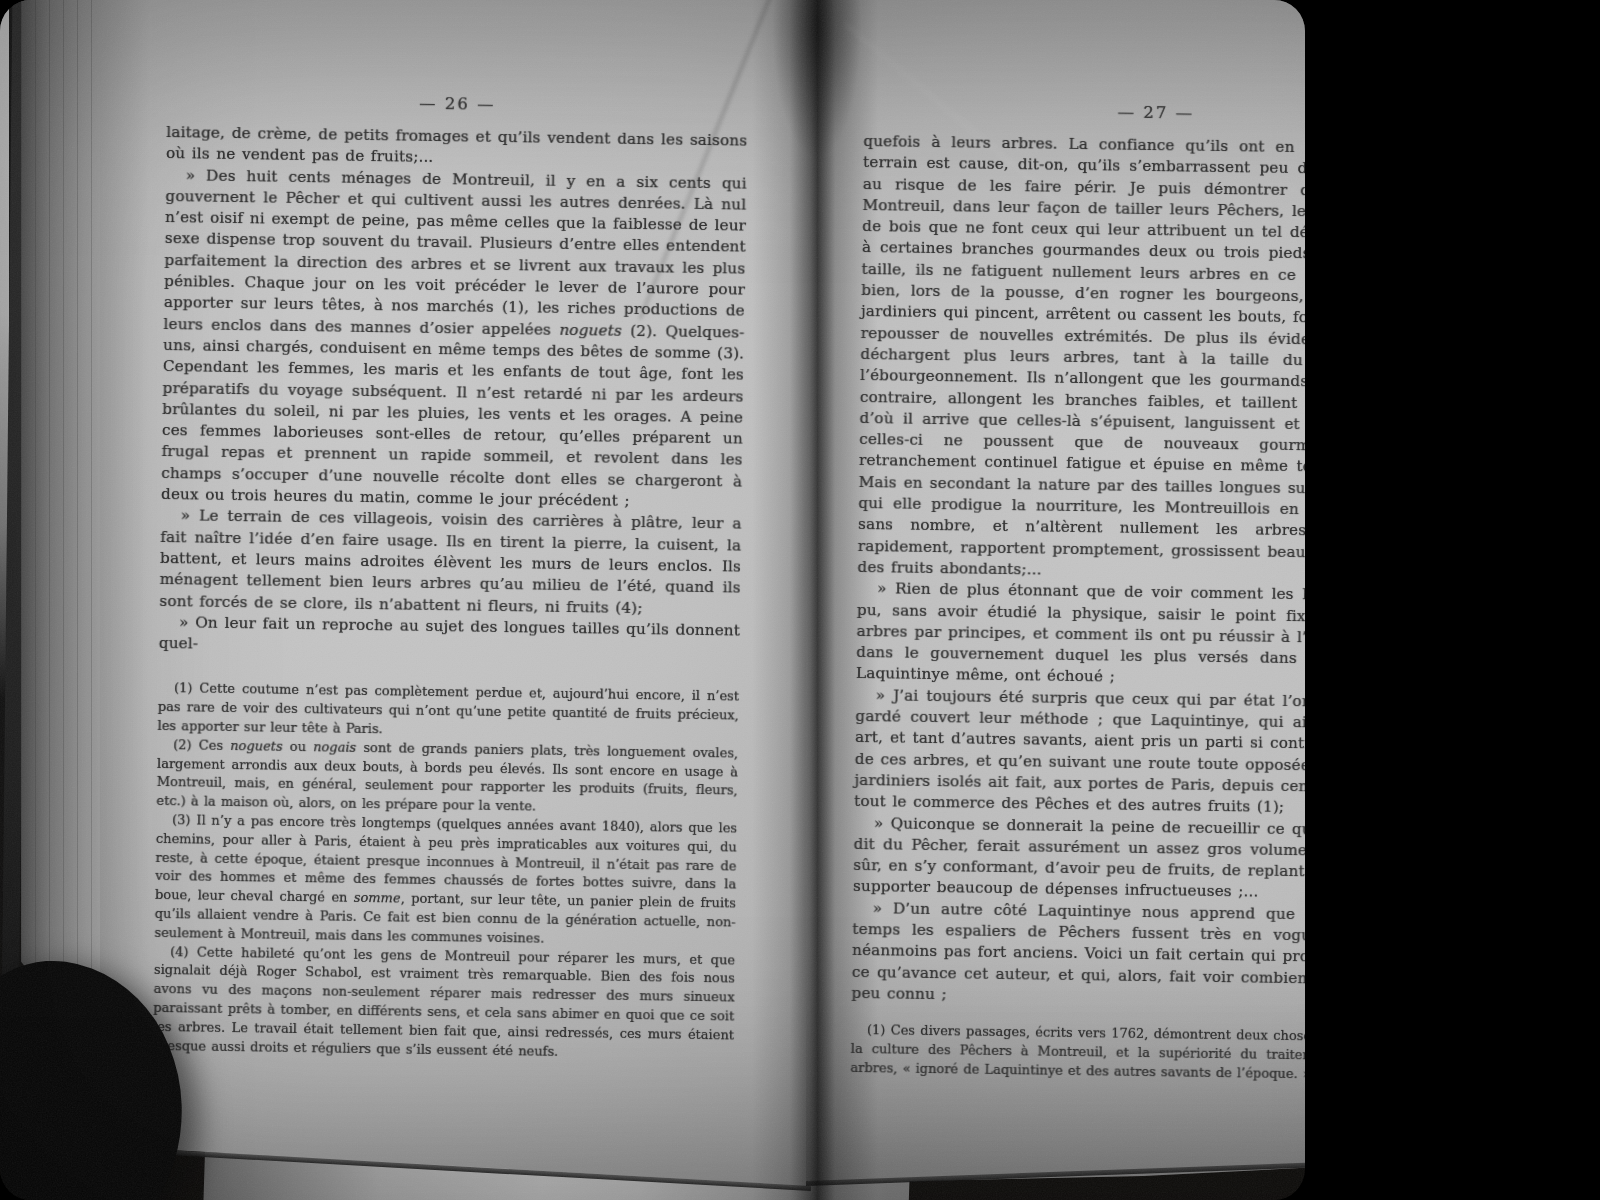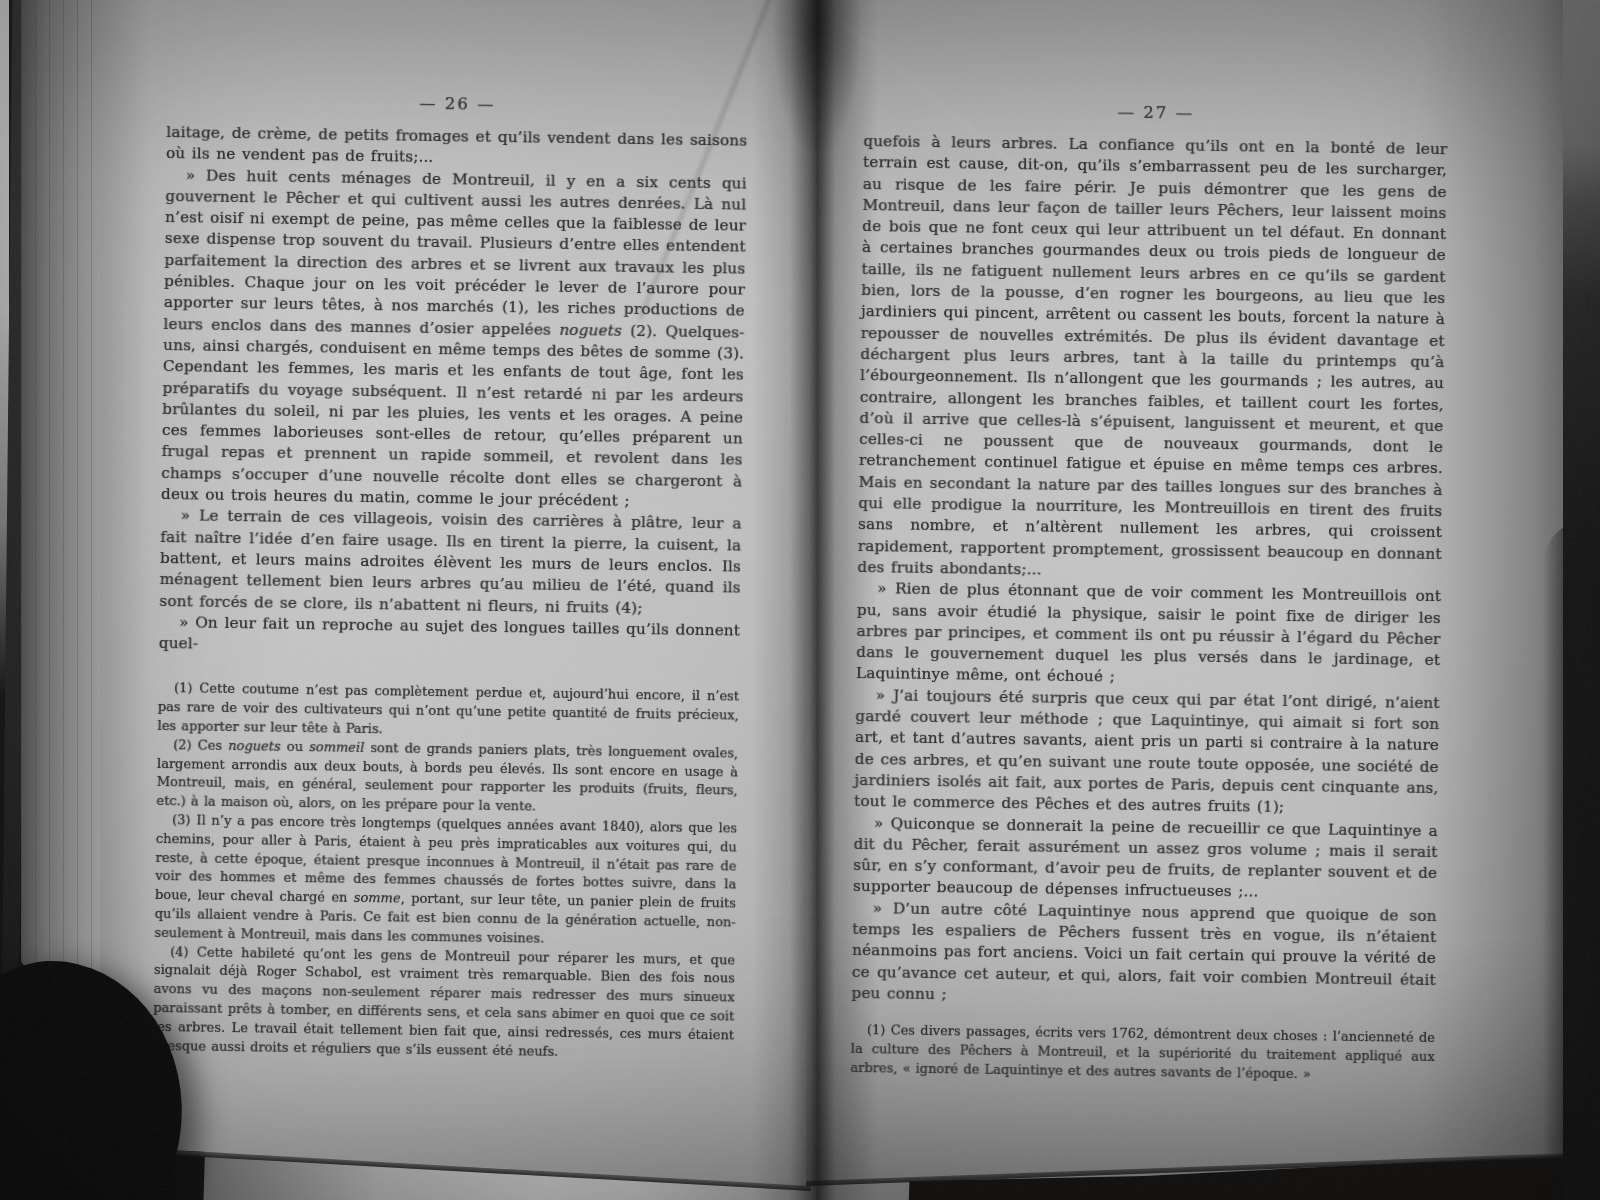--- a/index.html
+++ b/index.html
@@ -1,19 +1,20 @@
 <!DOCTYPE html>
 <html style="--background: #171717; --paper: #c2c2c2; --paper-highlight: #cacaca; --paper-shadow: #979797; --ink: #2f2f2f;"><head>
 <meta charset="utf-8">
 <style>
   html,body { margin:0; padding:0; background:#000; }
   .stage {
-    position:relative; width:1600px; height:1200px; overflow:hidden;
+    position:relative; width:1305px; height:1200px; overflow:hidden;
     background: linear-gradient(180deg,#1d1d1d 0%, #171717 55%, #12100e 100%);
     font-family:"DejaVu Serif","Liberation Serif",serif;
+    border-radius:31px;
   }
   .stage * { position:absolute; }
 
   
   .sliver { left:0; top:0; width:9px; height:700px; z-index:1;
     background:linear-gradient(180deg,#f0f0f0 0%,#dcdcdc 45%,#9a9a9a 75%,rgba(40,40,40,0) 100%); }
   .spine { left:7px; top:0; width:17px; height:1030px; z-index:1; transform:rotate(0.6deg);
     background:linear-gradient(180deg,#3a3a3a,#2a2a2a 70%,#191919); }
   .stack { left:21px; top:0; width:88px; height:1045px; z-index:1;
     background:
@@ -117,21 +118,21 @@
   <div class="text-block text-left">
     <span class="page-num">— 26 —</span>
     <div>
         <p class="main-para">laitage, de crème, de petits fromages et qu’ils vendent dans les saisons où ils ne vendent pas de fruits;...</p>
         <p class="main-para indent">» Des huit cents ménages de Montreuil, il y en a six cents qui gouvernent le Pêcher et qui cultivent aussi les autres denrées. Là nul n’est oisif ni exempt de peine, pas même celles que la faiblesse de leur sexe dispense trop souvent du travail. Plusieurs d’entre elles entendent parfaitement la direction des arbres et se livrent aux travaux les plus pénibles. Chaque jour on les voit précéder le lever de l’aurore pour apporter sur leurs têtes, à nos marchés (1), les riches productions de leurs enclos dans des mannes d’osier appelées <i>noguets</i> (2). Quelques-uns, ainsi chargés, conduisent en même temps des bêtes de somme (3). Cependant les femmes, les maris et les enfants de tout âge, font les préparatifs du voyage subséquent. Il n’est retardé ni par les ardeurs brûlantes du soleil, ni par les pluies, les vents et les orages. A peine ces femmes laborieuses sont-elles de retour, qu’elles préparent un frugal repas et prennent un rapide sommeil, et revolent dans les champs s’occuper d’une nouvelle récolte dont elles se chargeront à deux ou trois heures du matin, comme le jour précédent ;</p>
         <p class="main-para indent">» Le terrain de ces villageois, voisin des carrières à plâtre, leur a fait naître l’idée d’en faire usage. Ils en tirent la pierre, la cuisent, la battent, et leurs mains adroites élèvent les murs de leurs enclos. Ils ménagent tellement bien leurs arbres qu’au milieu de l’été, quand ils sont forcés de se clore, ils n’abattent ni fleurs, ni fruits (4);</p>
         <p class="main-para indent">» On leur fait un reproche au sujet des longues tailles qu’ils donnent quel-</p>
       </div>
     <div class="fn-block">
         <p class="fn-para indent">(1) Cette coutume n’est pas complètement perdue et, aujourd’hui encore, il n’est pas rare de voir des cultivateurs qui n’ont qu’une petite quantité de fruits précieux, les apporter sur leur tête à Paris.</p>
-        <p class="fn-para indent">(2) Ces <i>noguets</i> ou <i>sommeil</i> sont de grands paniers plats, très longuement ovales, largement arrondis aux deux bouts, à bords peu élevés. Ils sont encore en usage à Montreuil, mais, en général, seulement pour rapporter les produits (fruits, fleurs, etc.) à la maison où, alors, on les prépare pour la vente.</p>
+        <p class="fn-para indent">(2) Ces <i>noguets</i> ou <i>nogais</i> sont de grands paniers plats, très longuement ovales, largement arrondis aux deux bouts, à bords peu élevés. Ils sont encore en usage à Montreuil, mais, en général, seulement pour rapporter les produits (fruits, fleurs, etc.) à la maison où, alors, on les prépare pour la vente.</p>
         <p class="fn-para indent">(3) Il n’y a pas encore très longtemps (quelques années avant 1840), alors que les chemins, pour aller à Paris, étaient à peu près impraticables aux voitures qui, du reste, à cette époque, étaient presque inconnues à Montreuil, il n’était pas rare de voir des hommes et même des femmes chaussés de fortes bottes suivre, dans la boue, leur cheval chargé en <i>somme</i>, portant, sur leur tête, un panier plein de fruits qu’ils allaient vendre à Paris. Ce fait est bien connu de la génération actuelle, non-seulement à Montreuil, mais dans les communes voisines.</p>
         <p class="fn-para indent">(4) Cette habileté qu’ont les gens de Montreuil pour réparer les murs, et que signalait déjà Roger Schabol, est vraiment très remarquable. Bien des fois nous avons vu des maçons non-seulement réparer mais redresser des murs sinueux paraissant prêts à tomber, en différents sens, et cela sans abimer en quoi que ce soit les arbres. Le travail était tellement bien fait que, ainsi redressés, ces murs étaient presque aussi droits et réguliers que s’ils eussent été neufs.</p>
       </div>
   </div>
 
   <div class="text-block text-right">
     <span class="page-num">— 27 —</span>
     <div>
         <p class="main-para">quefois à leurs arbres. La confiance qu’ils ont en la bonté de leur terrain est cause, dit-on, qu’ils s’embarrassent peu de les surcharger, au risque de les faire périr. Je puis démontrer que les gens de Montreuil, dans leur façon de tailler leurs Pêchers, leur laissent moins de bois que ne font ceux qui leur attribuent un tel défaut. En donnant à certaines branches gourmandes deux ou trois pieds de longueur de taille, ils ne fatiguent nullement leurs arbres en ce qu’ils se gardent bien, lors de la pousse, d’en rogner les bourgeons, au lieu que les jardiniers qui pincent, arrêtent ou cassent les bouts, forcent la nature à repousser de nouvelles extrémités. De plus ils évident davantage et déchargent plus leurs arbres, tant à la taille du printemps qu’à l’ébourgeonnement. Ils n’allongent que les gourmands ; les autres, au contraire, allongent les branches faibles, et taillent court les fortes, d’où il arrive que celles-là s’épuisent, languissent et meurent, et que celles-ci ne poussent que de nouveaux gourmands, dont le retranchement continuel fatigue et épuise en même temps ces arbres. Mais en secondant la nature par des tailles longues sur des branches à qui elle prodigue la nourriture, les Montreuillois en tirent des fruits sans nombre, et n’altèrent nullement les arbres, qui croissent rapidement, rapportent promptement, grossissent beaucoup en donnant des fruits abondants;...</p>
         <p class="main-para indent">» Rien de plus étonnant que de voir comment les Montreuillois ont pu, sans avoir étudié la physique, saisir le point fixe de diriger les arbres par principes, et comment ils ont pu réussir à l’égard du Pêcher dans le gouvernement duquel les plus versés dans le jardinage, et Laquintinye même, ont échoué ;</p>

